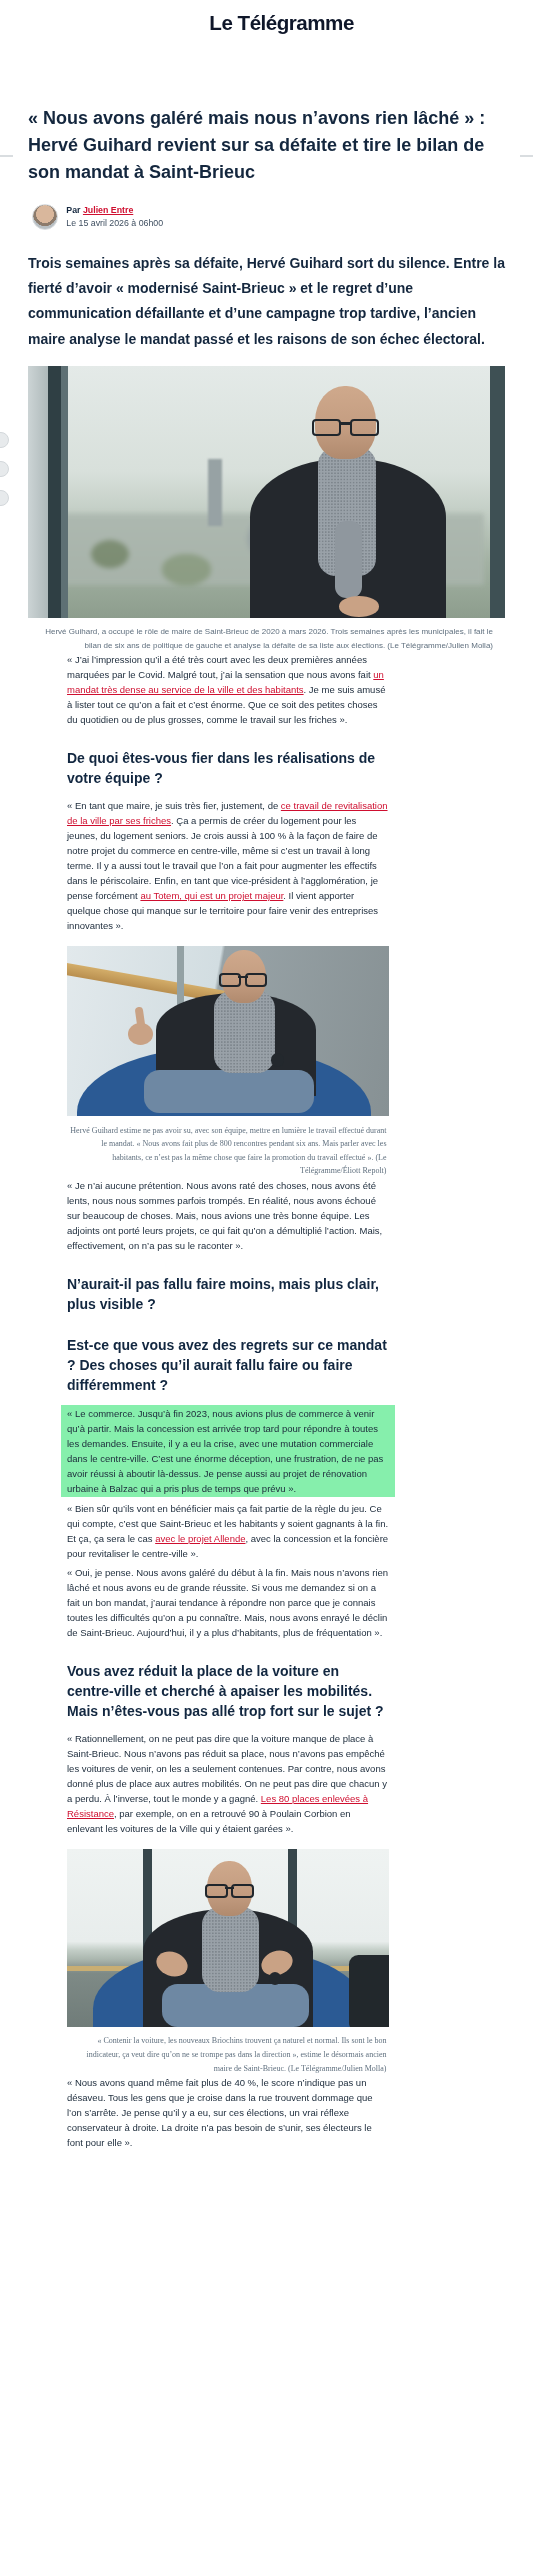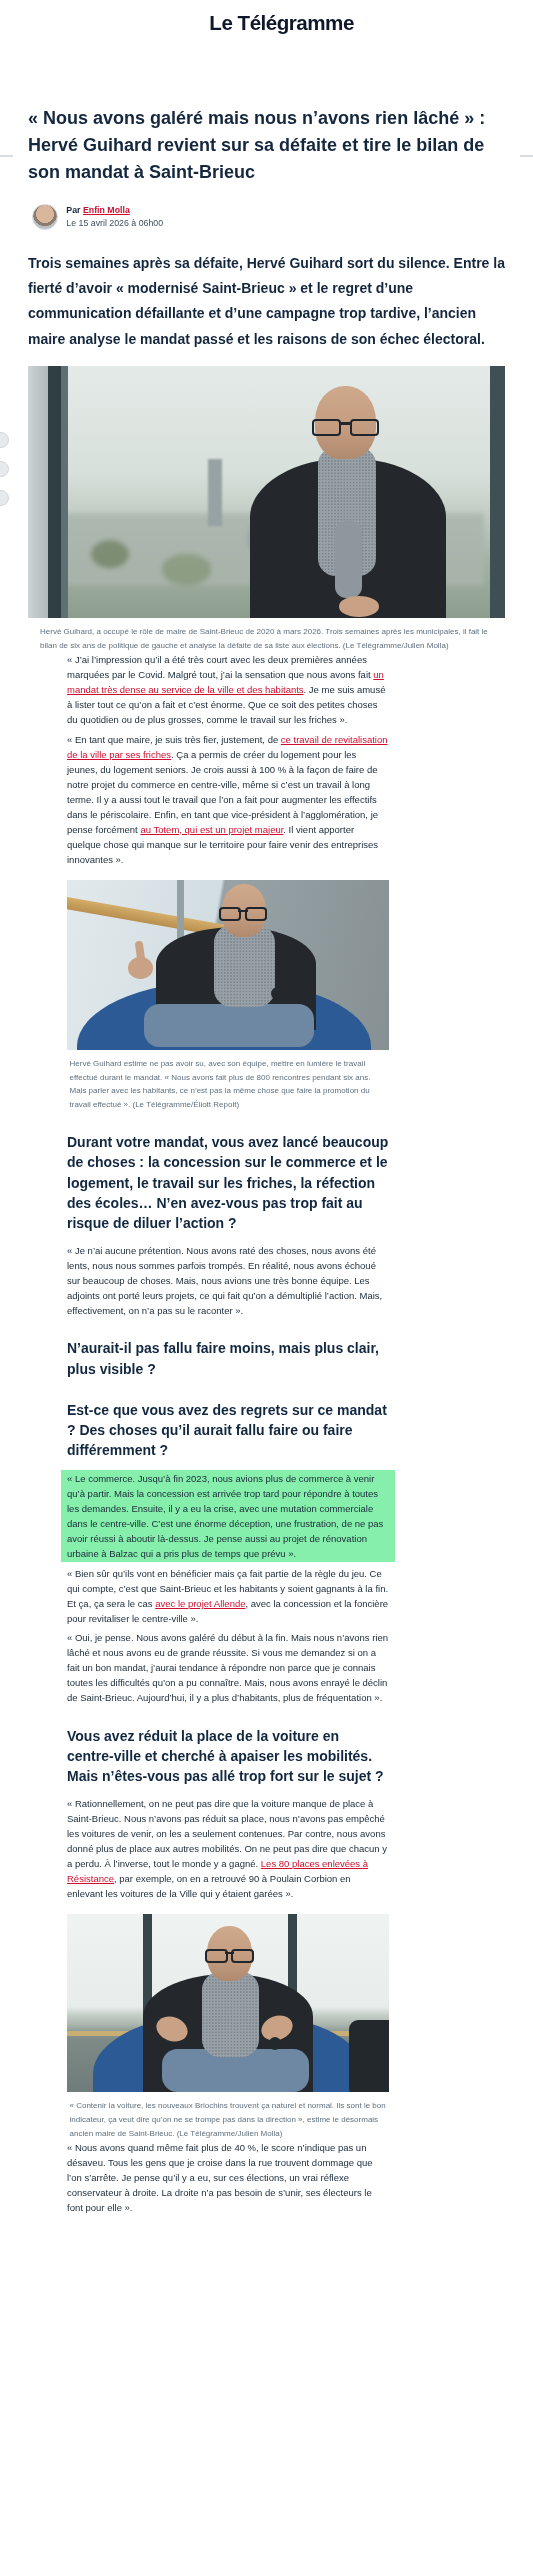--- a/index.html
+++ b/index.html
@@ -32,23 +32,23 @@
   .byline-text{font-size:8.8px;line-height:1.5;}
   .byline-line1{font-weight:bold;color:#14273e;}
   .author-link{color:#cf0e2f;text-decoration:underline;font-weight:bold;}
   .pub-date{color:#3f4f61;}
   .article-lead{font-size:14px;line-height:1.8;font-weight:bold;color:#14273e;margin:20.6px 0 0 0;}
 
   
   .photo{position:relative;overflow:hidden;background:#cfd8d4;}
   .photo > div{position:absolute;}
   .photo-1{width:477px;height:252px;margin:14.4px 0 0 0;}
-  .fig-caption{color:#60707f;font-size:8px;line-height:1.7;text-align:left;margin:7.2px auto 0 auto;}
+  .fig-caption{color:#60707f;font-size:8px;line-height:1.7;text-align:right;margin:7.2px auto 0 auto;}
   .cap-1{width:453px;}
-  .cap-n{width:317px;}
+  .cap-n{width:317px;font-family:Liberation Serif, serif;}
 
   .sky{inset:0;}
   .p1-sky{background:linear-gradient(180deg,#e4eae8 0%,#d8e0db 42%,#c3cec5 58%,#a2b1a2 78%,#8d9d8d 100%);}
   .city{filter:blur(2.6px);opacity:.85;}
   .p1-city{left:31px;right:20.6px;top:116px;height:103px;
     background:
       radial-gradient(31px 23px at 12% 70%,#76876b 0 60%,transparent 61%),
       radial-gradient(41px 26px at 30% 85%,#8a9b80 0 60%,transparent 61%),
       radial-gradient(36px 23px at 78% 75%,#6f8068 0 60%,transparent 61%),
       radial-gradient(26px 31px at 48% 55%,#97a2a4 0 60%,transparent 61%),
@@ -142,21 +142,21 @@
 </header>
 
 <section class="article-head">
   <h1 class="article-title">« Nous avons galéré mais nous n’avons rien lâché » : Hervé Guihard revient sur sa défaite et tire le bilan de son mandat à Saint-Brieuc</h1>
 
   <div class="byline">
     <div class="avatar"></div>
     <div class="byline-text">
       <div class="byline-line1">
         <span>Par</span>
-        <a class="author-link" href="#">Enfin Molla</a>
+        <a class="author-link" href="#">Julien Entre</a>
       </div>
       <div class="pub-date">Le 15 avril 2026 à 06h00</div>
     </div>
   </div>
 
   <p class="article-lead">Trois semaines après sa défaite, Hervé Guihard sort du silence. Entre la fierté d’avoir « modernisé Saint-Brieuc » et le regret d’une communication défaillante et d’une campagne trop tardive, l’ancien maire analyse le mandat passé et les raisons de son échec électoral.</p>
 
   <figure style="margin:0;">
     <div class="photo photo-1">
       <div class="sky p1-sky"></div>
@@ -177,20 +177,21 @@
       <div class="p1-frame-r"></div>
     </div>
     <figcaption class="fig-caption cap-1">Hervé Guihard, a occupé le rôle de maire de Saint-Brieuc de 2020 à mars 2026. Trois semaines après les municipales, il fait le bilan de six ans de politique de gauche et analyse la défaite de sa liste aux élections. (Le Télégramme/Julien Molla)</figcaption>
   </figure>
 </section>
 
 <section class="article-body">
 
   <p class="answer"><span>« J’ai l’impression qu’il a été très court avec les deux premières années marquées par le Covid. Malgré tout, j’ai la sensation que nous avons fait </span><a href="#" class="inline-link">un mandat très dense au service de la ville et des habitants</a><span>. Je me suis amusé à lister tout ce qu’on a fait et c’est énorme. Que ce soit des petites choses du quotidien ou de plus grosses, comme le travail sur les friches ».</span></p>
 
+  <h2 class="question">De quoi êtes-vous fier dans les réalisations de votre équipe ?</h2>
   <p class="answer"><span>« En tant que maire, je suis très fier, justement, de </span><a href="#" class="inline-link">ce travail de revitalisation de la ville par ses friches</a><span>. Ça a permis de créer du logement pour les jeunes, du logement seniors. Je crois aussi à 100 % à la façon de faire de notre projet du commerce en centre-ville, même si c’est un travail à long terme. Il y a aussi tout le travail que l’on a fait pour augmenter les effectifs dans le périscolaire. Enfin, en tant que vice-président à l’agglomération, je pense forcément </span><a href="#" class="inline-link">au Totem, qui est un projet majeur</a><span>. Il vient apporter quelque chose qui manque sur le territoire pour faire venir des entreprises innovantes ».</span></p>
 
   <figure style="margin:0;">
     <div class="photo photo-2">
       <div class="sky p2-sky"></div>
       <div class="p2-sill"></div>
       <div class="p2-frame"></div>
       <div class="chair-shape p2-chair"></div>
       <div class="jacket-shape p2-jacket"></div>
       <div class="shirt-shape p2-shirt"></div>
@@ -200,21 +201,20 @@
       <div class="glasses p2-glasses">
           <span class="bridge"></span>
         </div>
       <div class="skin p2-fist"></div>
       <div class="p2-thumb"></div>
       <div class="p2-watch"></div>
     </div>
     <figcaption class="fig-caption cap-n">Hervé Guihard estime ne pas avoir su, avec son équipe, mettre en lumière le travail effectué durant le mandat. « Nous avons fait plus de 800 rencontres pendant six ans. Mais parler avec les habitants, ce n’est pas la même chose que faire la promotion du travail effectué ». (Le Télégramme/Éliott Repolt)</figcaption>
   </figure>
 
-  <h2 class="question">Durant votre mandat, vous avez lancé beaucoup de choses : la concession sur le commerce et le logement, le travail sur les friches, la réfection des écoles… N’en avez-vous pas trop fait au risque de diluer l’action ?</h2>
   <p class="answer"><span>« Je n’ai aucune prétention. Nous avons raté des choses, nous avons été lents, nous nous sommes parfois trompés. En réalité, nous avons échoué sur beaucoup de choses. Mais, nous avions une très bonne équipe. Les adjoints ont porté leurs projets, ce qui fait qu’on a démultiplié l’action. Mais, effectivement, on n’a pas su le raconter ».</span></p>
 
   <h2 class="question">N’aurait-il pas fallu faire moins, mais plus clair, plus visible ?</h2>
 
   <h2 class="question">Est-ce que vous avez des regrets sur ce mandat ? Des choses qu’il aurait fallu faire ou faire différemment ?</h2>
   <p class="answer highlighted"><span>« Le commerce. Jusqu’à fin 2023, nous avions plus de commerce à venir qu’à partir. Mais la concession est arrivée trop tard pour répondre à toutes les demandes. Ensuite, il y a eu la crise, avec une mutation commerciale dans le centre-ville. C’est une énorme déception, une frustration, de ne pas avoir réussi à aboutir là-dessus. Je pense aussi au projet de rénovation urbaine à Balzac qui a pris plus de temps que prévu ».</span></p>
 
   <p class="answer"><span>« Bien sûr qu’ils vont en bénéficier mais ça fait partie de la règle du jeu. Ce qui compte, c’est que Saint-Brieuc et les habitants y soient gagnants à la fin. Et ça, ça sera le cas </span><a href="#" class="inline-link">avec le projet Allende</a><span>, avec la concession et la foncière pour revitaliser le centre-ville ».</span></p>
 
   <p class="answer"><span>« Oui, je pense. Nous avons galéré du début à la fin. Mais nous n’avons rien lâché et nous avons eu de grande réussite. Si vous me demandez si on a fait un bon mandat, j’aurai tendance à répondre non parce que je connais toutes les difficultés qu’on a pu connaître. Mais, nous avons enrayé le déclin de Saint-Brieuc. Aujourd’hui, il y a plus d’habitants, plus de fréquentation ».</span></p>

